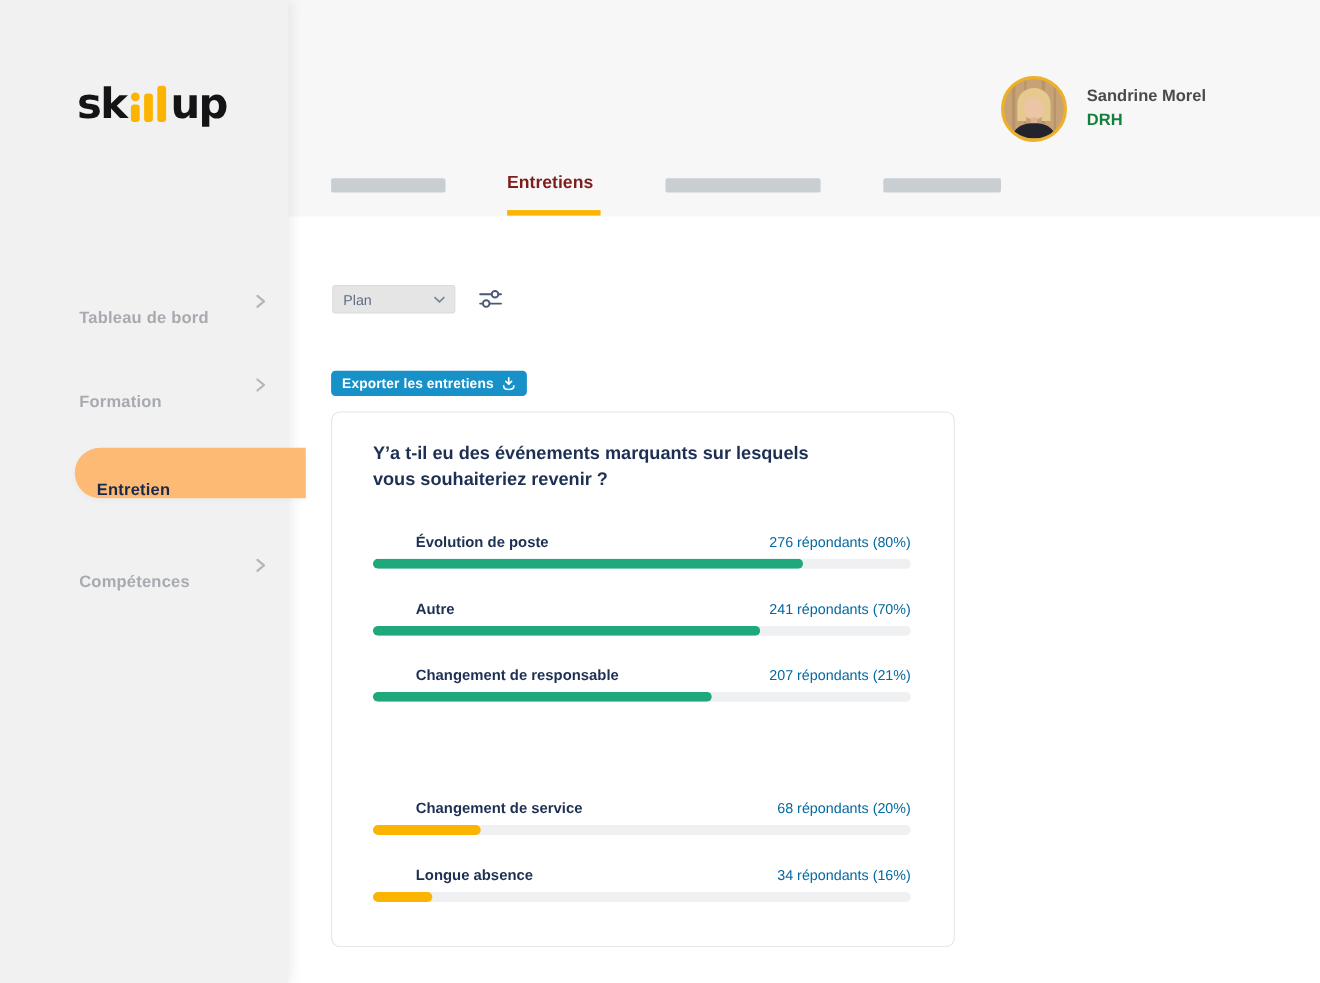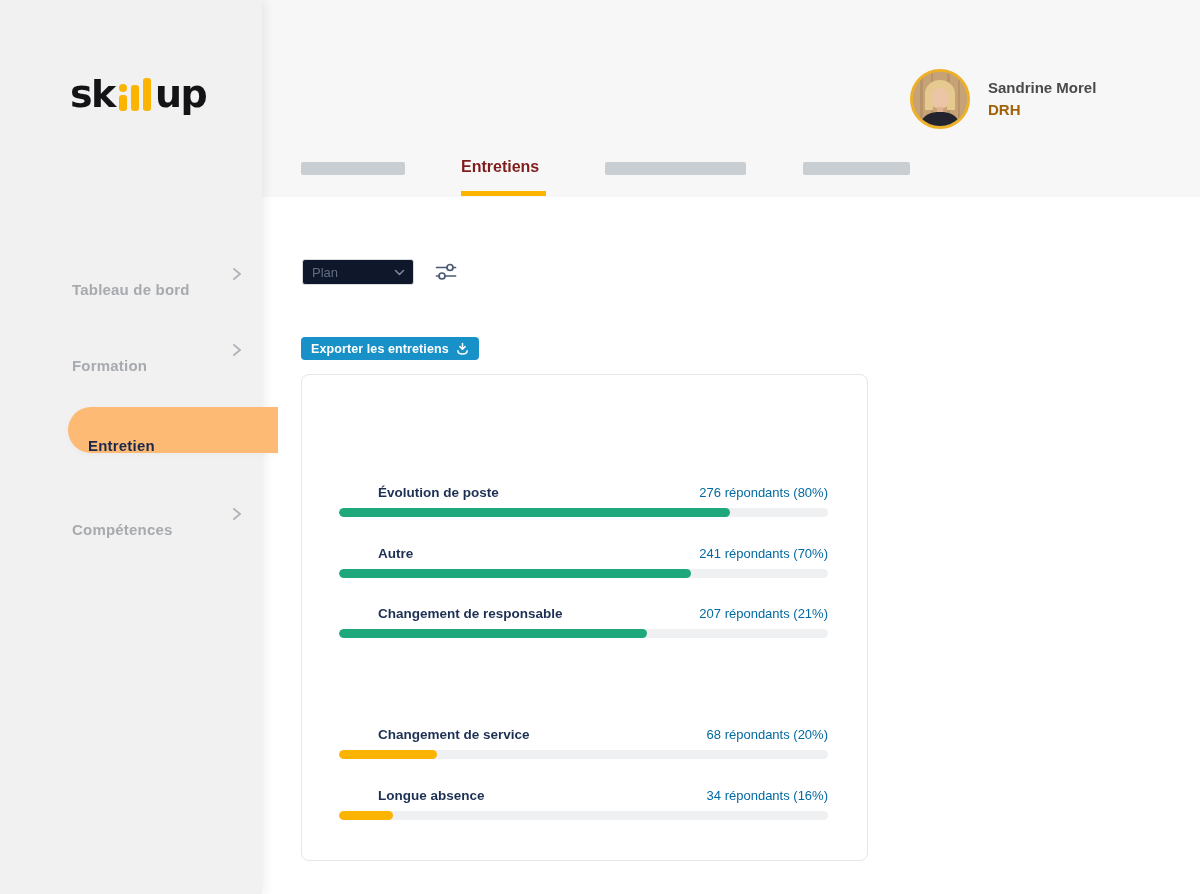--- a/index.html
+++ b/index.html
@@ -25,33 +25,33 @@
   .nav-item.active { height:46px; background:#fdba74; border-radius:23px 0 0 23px; left:68px; width:210px;
                      box-shadow:0 2px 6px rgba(0,0,0,0.03); }
   .nav-item.active .lbl { margin-left:20px; color:#18294d; }
 
   
   .main-header { position:absolute; left:262px; top:0; width:938px; height:197px; background:#f7f7f8; z-index:1; }
   .avatar { position:absolute; left:648px; top:69px; width:60px; height:60px; border-radius:50%;
             border:3px solid #edb129; overflow:hidden; background:#c7a277; }
   .user-block { position:absolute; left:726px; top:77px; }
   .user-name { font-size:15px; font-weight:700; color:#4a4a4c; line-height:22px; }
-  .user-role { font-size:15px; font-weight:700; color:#a16207; line-height:22px; }
+  .user-role { font-size:15px; font-weight:700; color:#15803d; line-height:22px; }
 
   .tab-ph { position:absolute; height:13px; background:#c9ced3; border-radius:2px; top:162px; }
   .tab-ph.p1 { left:39px;  width:104px; }
   .tab-ph.p2 { left:343px; width:141px; }
   .tab-ph.p3 { left:541px; width:107px; }
   .tab-active { position:absolute; left:199px; top:158px; font-size:16px; font-weight:700; color:#7f1d1d; cursor:pointer; }
   .tab-underline { position:absolute; left:199px; top:191px; width:85px; height:5px; background:#fcb402; }
 
   
   .content { position:absolute; left:262px; top:197px; width:938px; height:697px; background:#ffffff; z-index:1; }
 
-  .plan-select { position:absolute; left:40px; top:62px; width:112px; height:26px; background:#0f172a;
+  .plan-select { position:absolute; left:40px; top:62px; width:112px; height:26px; background:#e5e5e5;
                  border:1px solid #d9dce0; border-radius:3px; display:flex; align-items:center; cursor:pointer; }
   .plan-select .val { margin-left:9px; font-size:13px; color:#5f6e85; }
   .plan-select .sel-chev { position:absolute; right:8px; top:9px; }
 
   .filter-btn { position:absolute; left:173px; top:65px; width:22px; height:20px; cursor:pointer; }
 
   .export-btn { position:absolute; left:39px; top:140px; height:23px; background:#1791c8; border:none;
                 border-radius:4px; display:flex; align-items:center; padding:0 10px; cursor:pointer; }
   .export-btn .elbl { color:#ffffff; font-size:12.5px; font-weight:700; letter-spacing:0.1px; }
   .export-btn .dl { margin-left:7px; display:flex; }
@@ -171,20 +171,21 @@
         <g stroke="#ffffff" stroke-width="1.6" stroke-linecap="round" stroke-linejoin="round" fill="none">
           <line x1="7" y1="1.5" x2="7" y2="7.5"></line>
           <polyline points="4.2,5 7,7.8 9.8,5"></polyline>
           <path d="M2 9.5 C2 12 4 13 7 13 C10 13 12 12 12 9.5"></path>
         </g>
       </svg>
     </span>
   </button>
 
   <div class="card">
+    <div class="card-title">Y’a t-il eu des événements marquants sur lesquels vous souhaiteriez revenir ?</div>
 
     <div class="srow r0">
       <div class="srow-head">
         <span class="srow-label">Évolution de poste</span>
         <span class="srow-stat">276 répondants (80%)</span>
       </div>
       <div class="track">
           <div class="fill" style="width: 80%; background: rgb(30, 168, 124);"></div>
         </div>
     </div>

